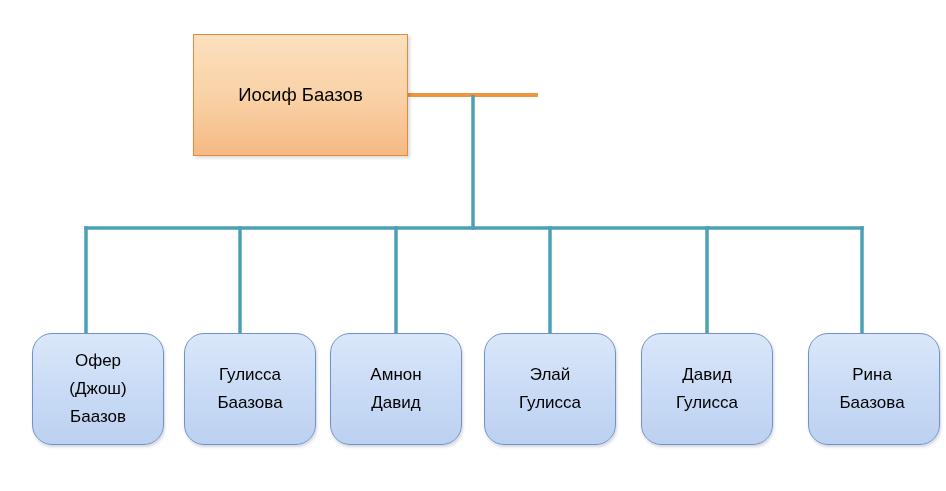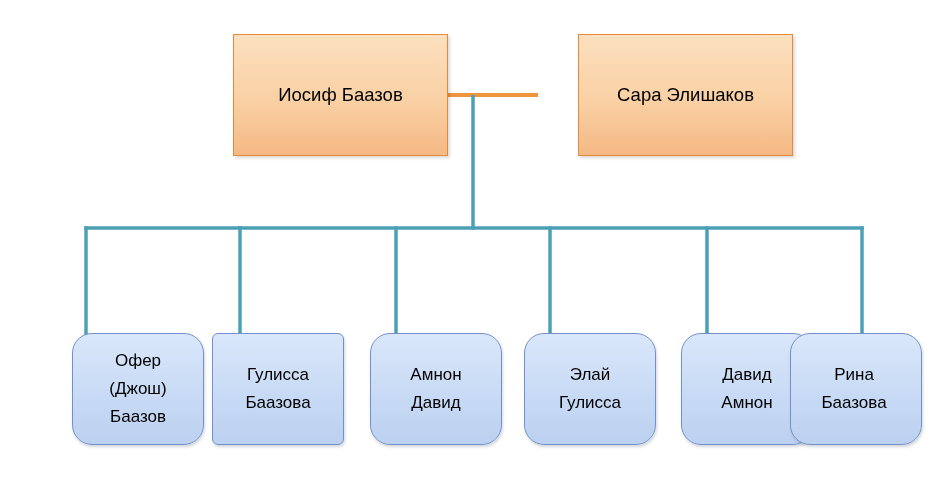--- a/index.html
+++ b/index.html
@@ -24,21 +24,20 @@
     pointer-events: none;
   }
   .node {
     position: absolute;
     display: flex;
     align-items: center;
     justify-content: center;
     text-align: center;
     color: #000000;
     box-sizing: border-box;
-    margin-left: 40px;
   }
   .parent-node {
     width: 215px;
     height: 122px;
     top: 34px;
     background: linear-gradient(180deg, #FCE0BF 0%, #F9D0A4 55%, #F5B984 100%);
     border: 1px solid #E5893B;
     box-shadow: 2px 2px 3px rgba(0,0,0,0.15);
     font-size: 18.5px;
     line-height: 1.4;
@@ -51,25 +50,25 @@
     top: 333px;
     background: linear-gradient(180deg, #DAE7FA 0%, #C8DAF5 55%, #BCD1F0 100%);
     border: 1.5px solid #7291CB;
     border-radius: 20px;
     box-shadow: 1px 2px 3px rgba(60,70,90,0.22);
     font-size: 17px;
     line-height: 1.65;
     padding: 0 13px;
   }
   .child-node.c0 { left: 32px; }
-  .child-node.c1 { left: 172px; border-radius: 6px; }
+  .child-node.c1 { left: 184px; }
   .child-node.c2 { left: 330px; }
   .child-node.c3 { left: 484px; }
   .child-node.c4 { left: 641px; }
-  .child-node.c5 { left: 750px; padding-left: 9px; }
+  .child-node.c5 { left: 808px; padding-left: 9px; }
   .node-label { display: inline-block; }
 </style>
 </head>
 <body>
 
 <div class="canvas">
 
   <svg class="connectors" viewBox="0 0 946 491" xmlns="http://www.w3.org/2000/svg">
 
     <line x1="408" y1="95" x2="538" y2="95" stroke-width="4" stroke="#F0953F"></line>
@@ -82,36 +81,33 @@
     <line x1="240" y1="226.25" x2="240" y2="335" stroke-width="3.5" stroke="#4BA0B5"></line>
     <line x1="396" y1="226.25" x2="396" y2="335" stroke-width="3.5" stroke="#4BA0B5"></line>
     <line x1="550" y1="226.25" x2="550" y2="335" stroke-width="3.5" stroke="#4BA0B5"></line>
     <line x1="707" y1="226.25" x2="707" y2="335" stroke-width="3.5" stroke="#4BA0B5"></line>
     <line x1="862" y1="226.25" x2="862" y2="335" stroke-width="3.5" stroke="#4BA0B5"></line>
   </svg>
 
   <div class="node parent-node p0">
     <span class="node-label">Иосиф Баазов</span>
   </div>
-  <div class="node parent-node p1">
-    <span class="node-label">Сара Элишаков</span>
-  </div>
 
   <div class="node child-node c0">
     <span class="node-label">Офер (Джош) Баазов</span>
   </div>
   <div class="node child-node c1">
     <span class="node-label">Гулисса Баазова</span>
   </div>
   <div class="node child-node c2">
     <span class="node-label">Амнон Давид</span>
   </div>
   <div class="node child-node c3">
     <span class="node-label">Элай Гулисса</span>
   </div>
   <div class="node child-node c4">
-    <span class="node-label">Давид Амнон</span>
+    <span class="node-label">Давид Гулисса</span>
   </div>
   <div class="node child-node c5">
     <span class="node-label">Рина Баазова</span>
   </div>
 
 </div>
 
 </body></html>

